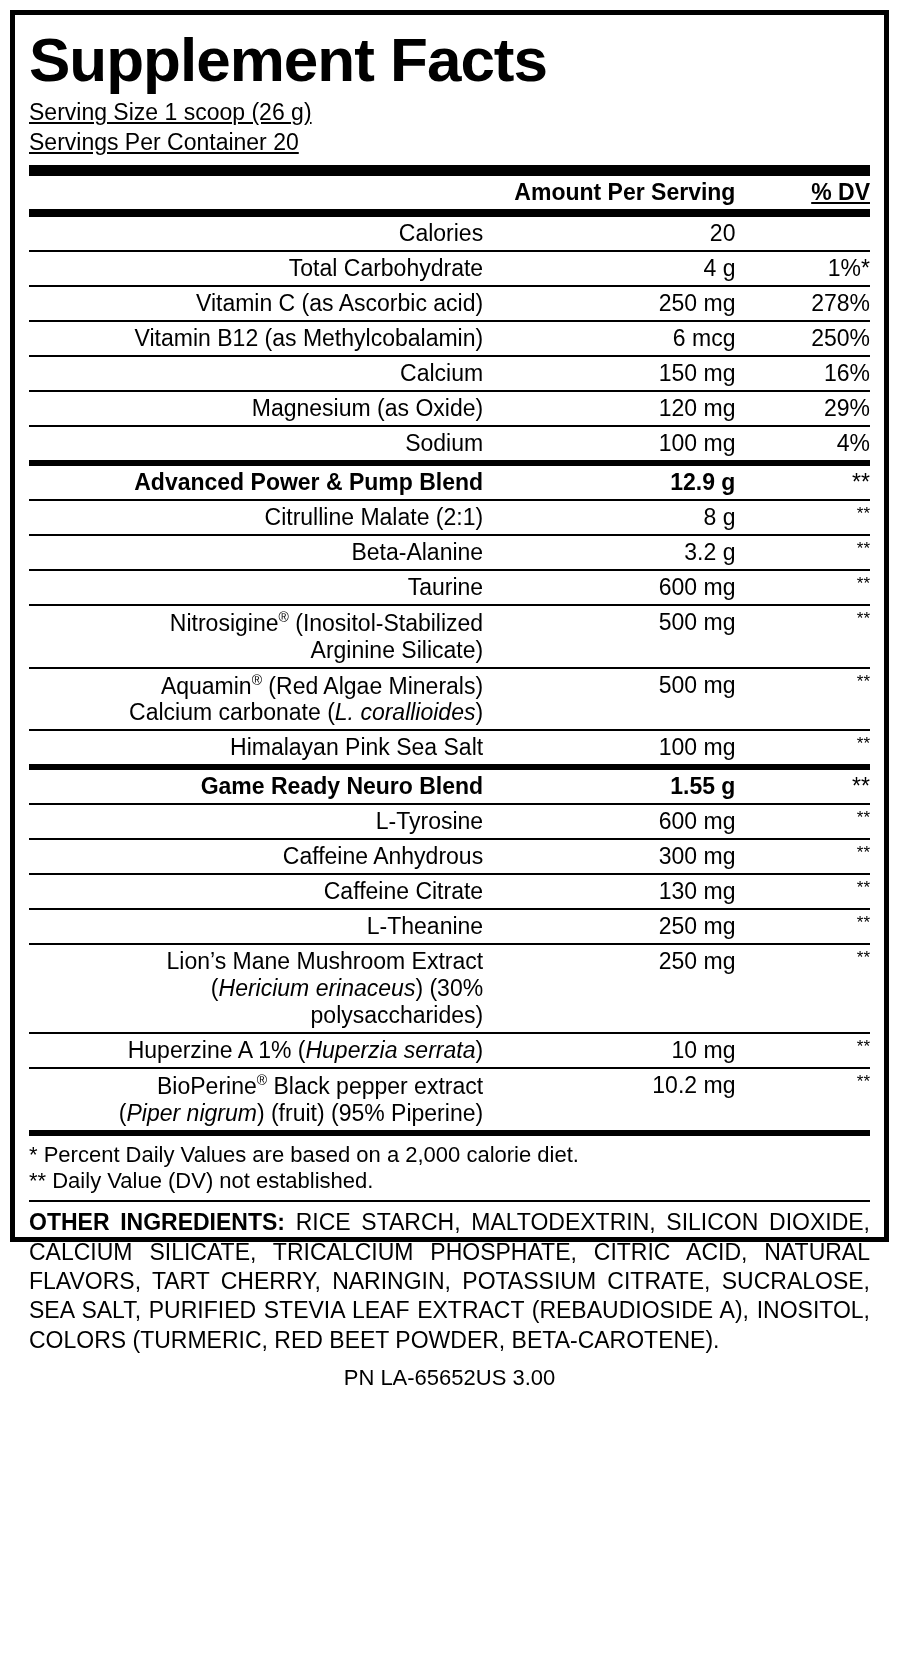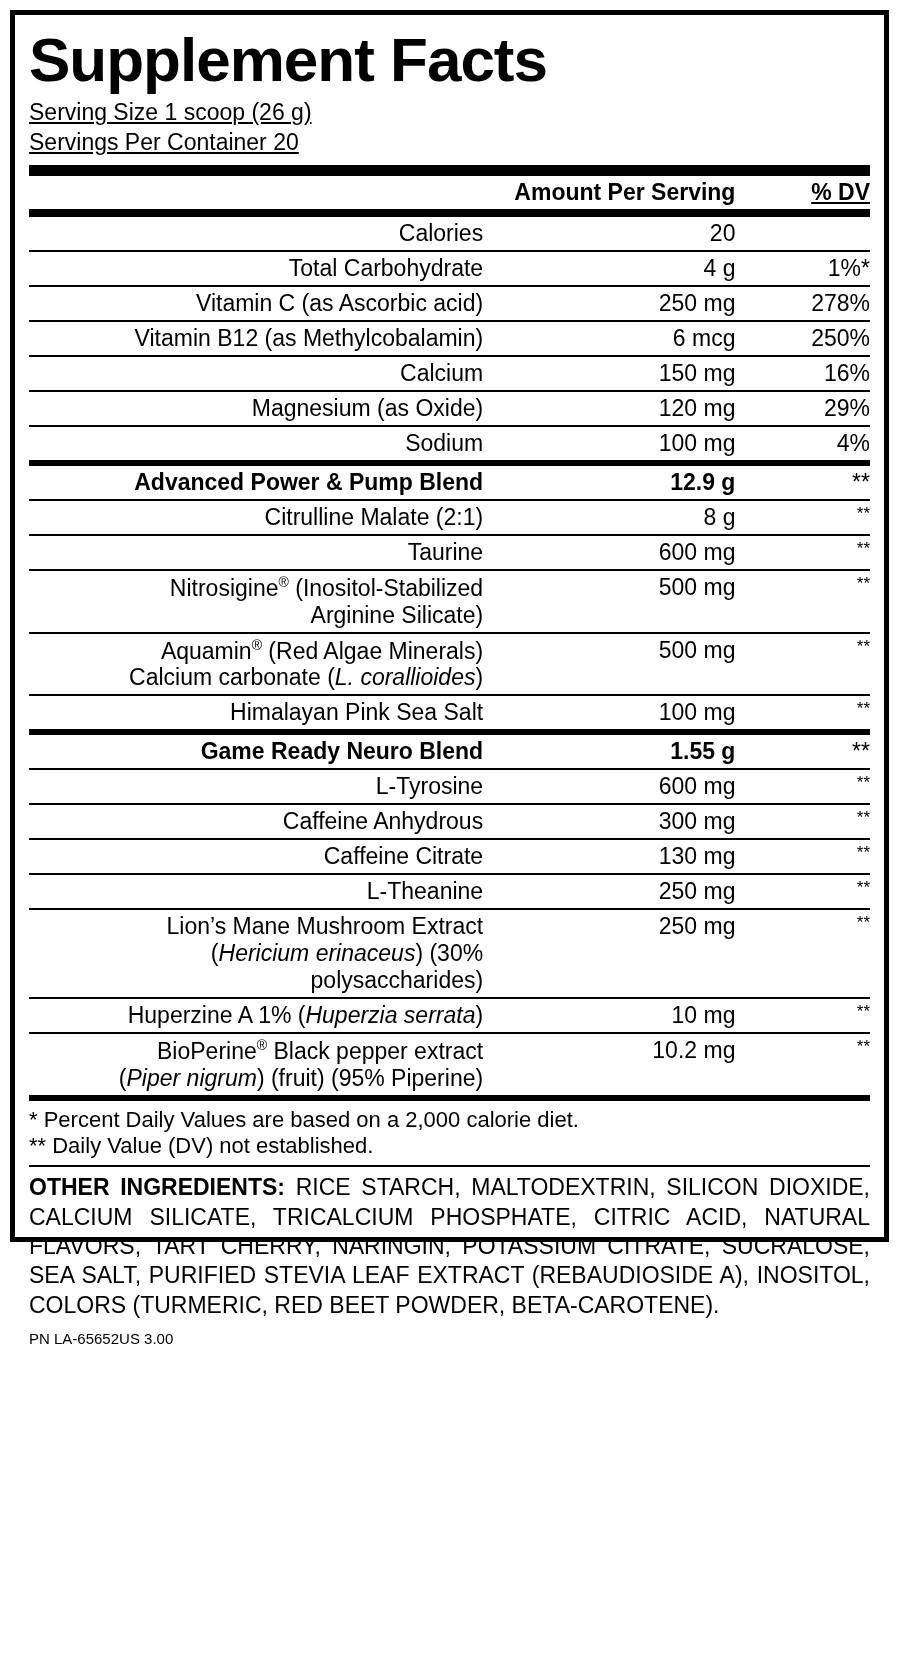--- a/index.html
+++ b/index.html
@@ -97,22 +97,22 @@
   }
   .other {
     font-size: 23px;
     line-height: 1.28;
     text-align: justify;
     text-justify: inter-word;
     padding-top: 6px;
   }
   .other b { font-weight: bold; }
   .pn {
-    font-size: 15px;
-    text-align: left;
+    font-size: 22px;
+    text-align: center;
     padding-top: 10px;
   }
   .sub-line {
     display: block;
     padding-left: 26px;
   }
 </style>
 </head>
 <body>
 
@@ -186,20 +186,25 @@
         <td class="name bold">Advanced Power &amp; Pump Blend</td>
         <td class="amt bold">12.9 g</td>
         <td class="dv dv-star">**</td>
       </tr>
       <tr>
         <td class="name indent">Citrulline Malate (2:1)</td>
         <td class="amt">8 g</td>
         <td class="dv dv-smallstar">**</td>
       </tr>
       <tr>
+        <td class="name indent">Beta-Alanine</td>
+        <td class="amt">3.2 g</td>
+        <td class="dv dv-smallstar">**</td>
+      </tr>
+      <tr>
         <td class="name indent">Taurine</td>
         <td class="amt">600 mg</td>
         <td class="dv dv-smallstar">**</td>
       </tr>
       <tr>
         <td class="name indent">Nitrosigine<span class="sup">®</span> (Inositol-Stabilized<span class="sub-line">Arginine Silicate)</span></td>
         <td class="amt">500 mg</td>
         <td class="dv dv-smallstar">**</td>
       </tr>
       <tr>

